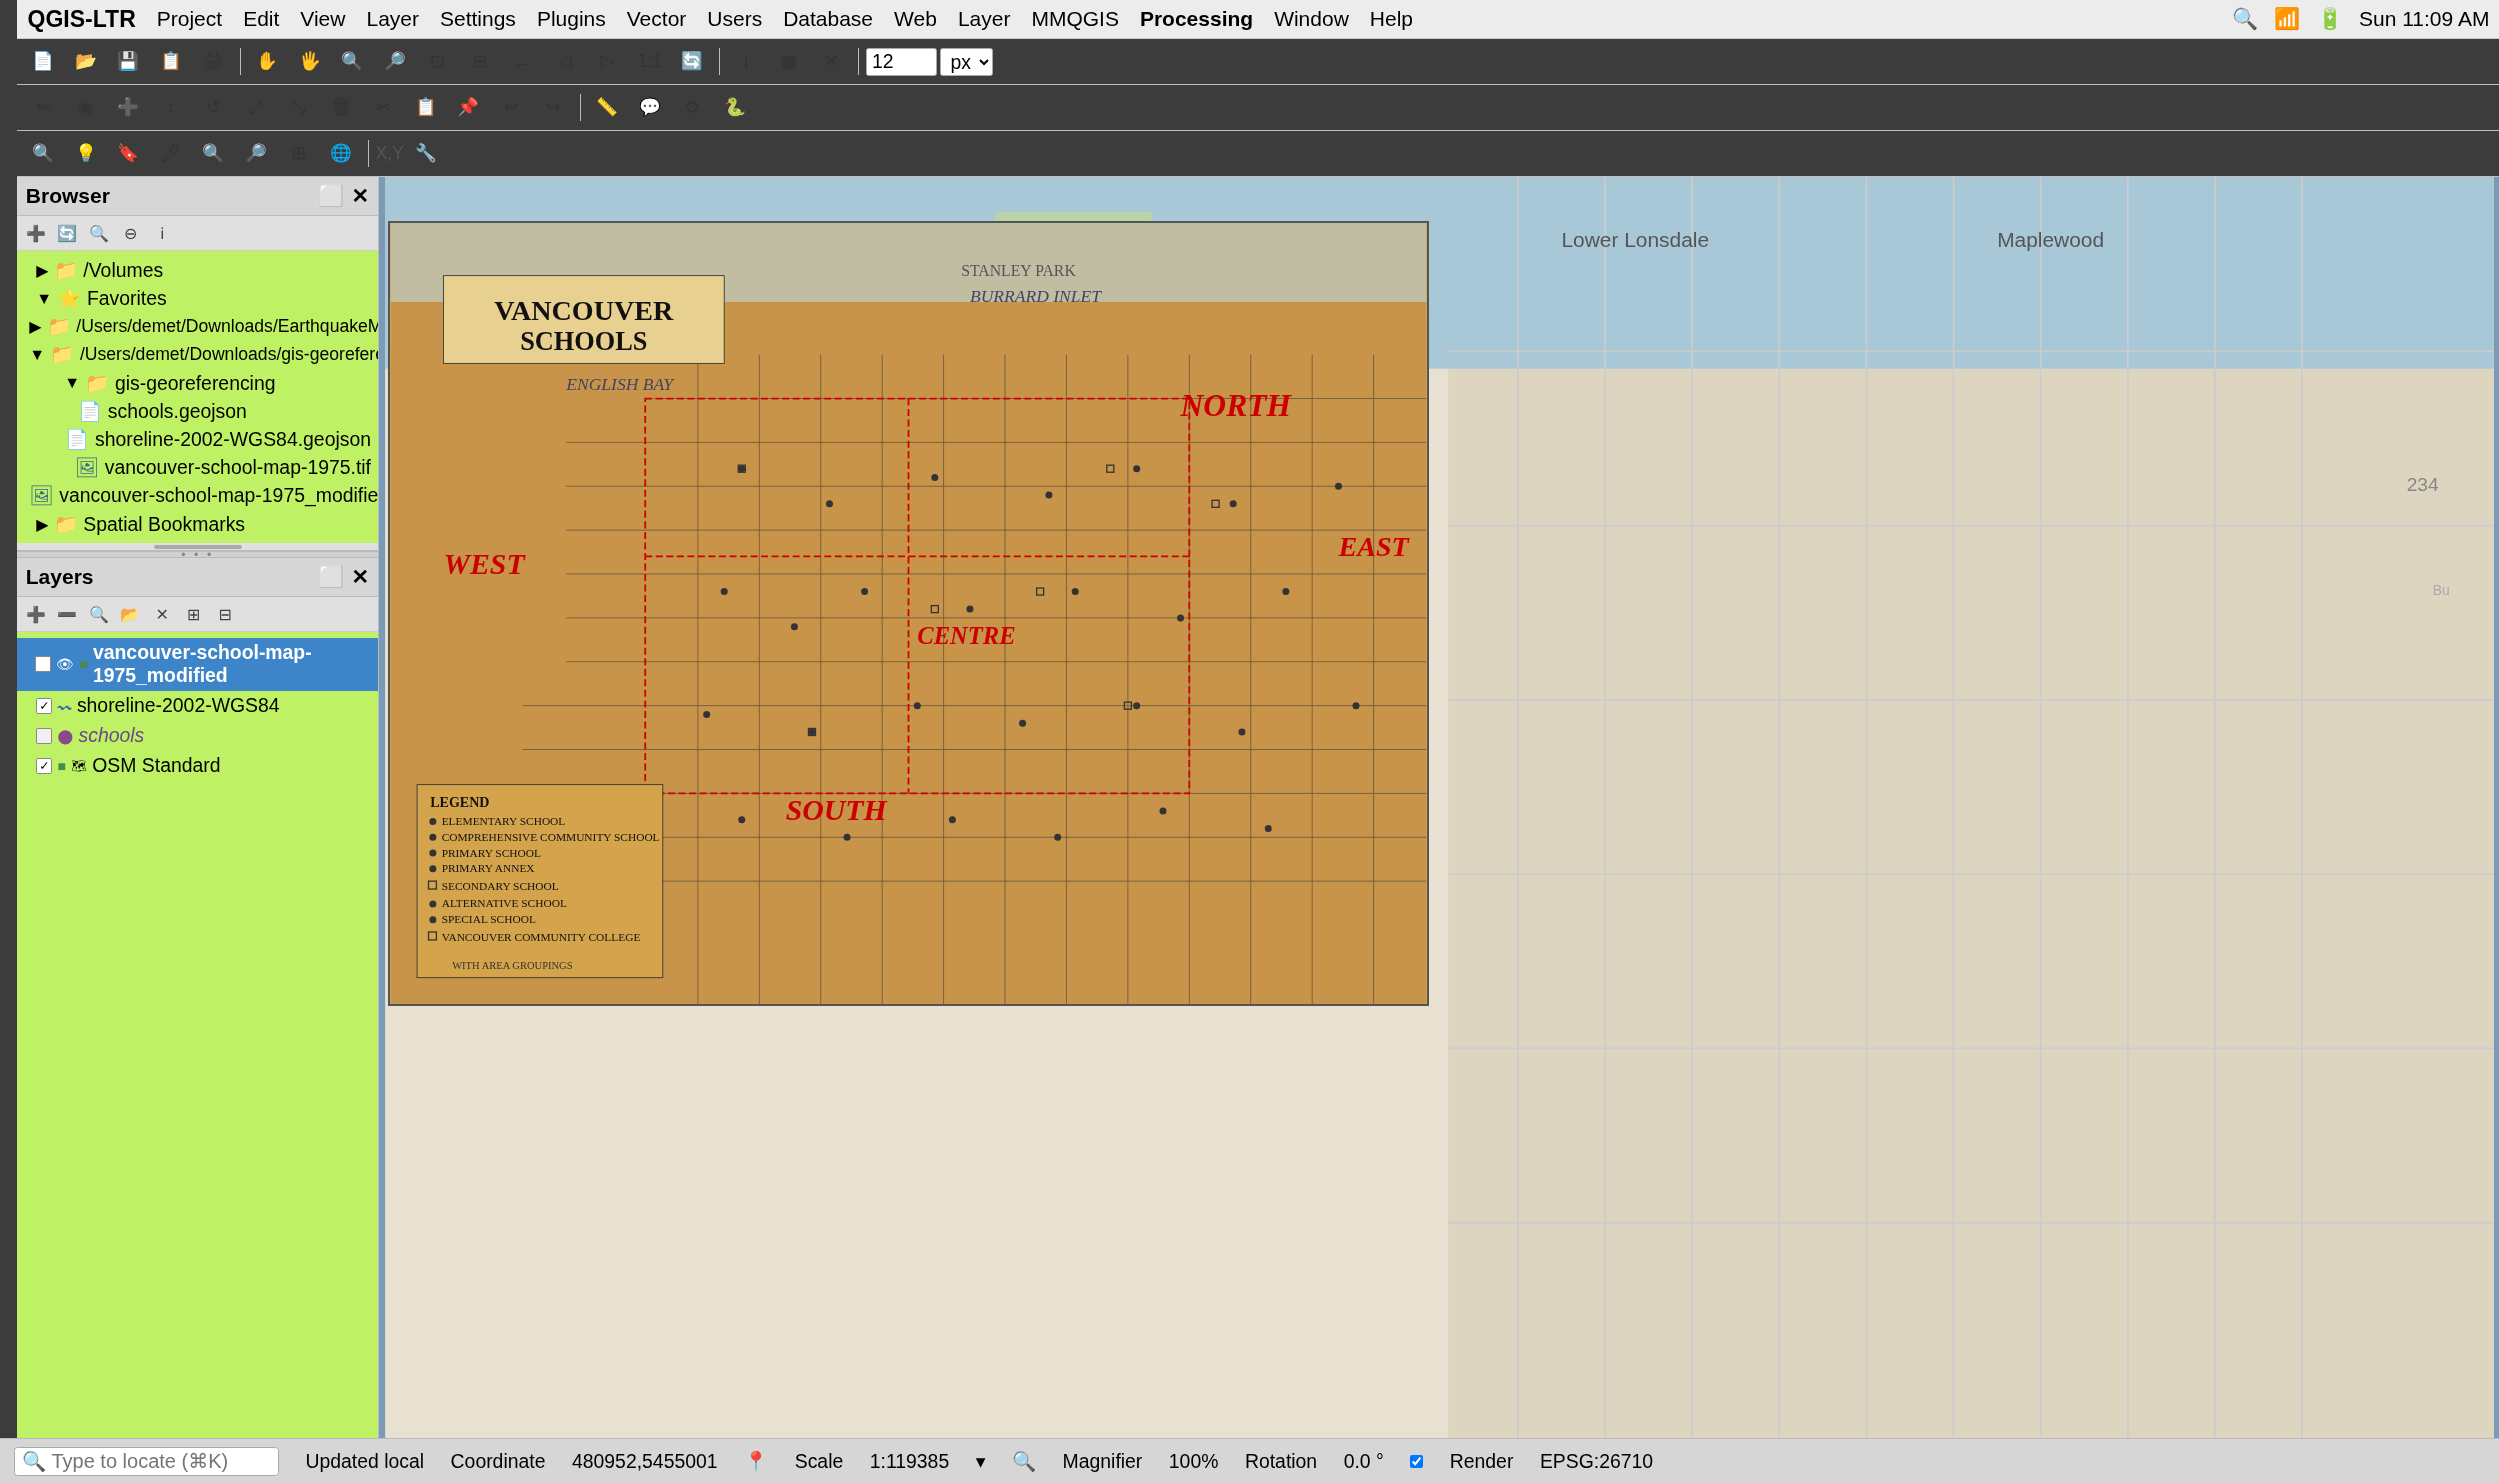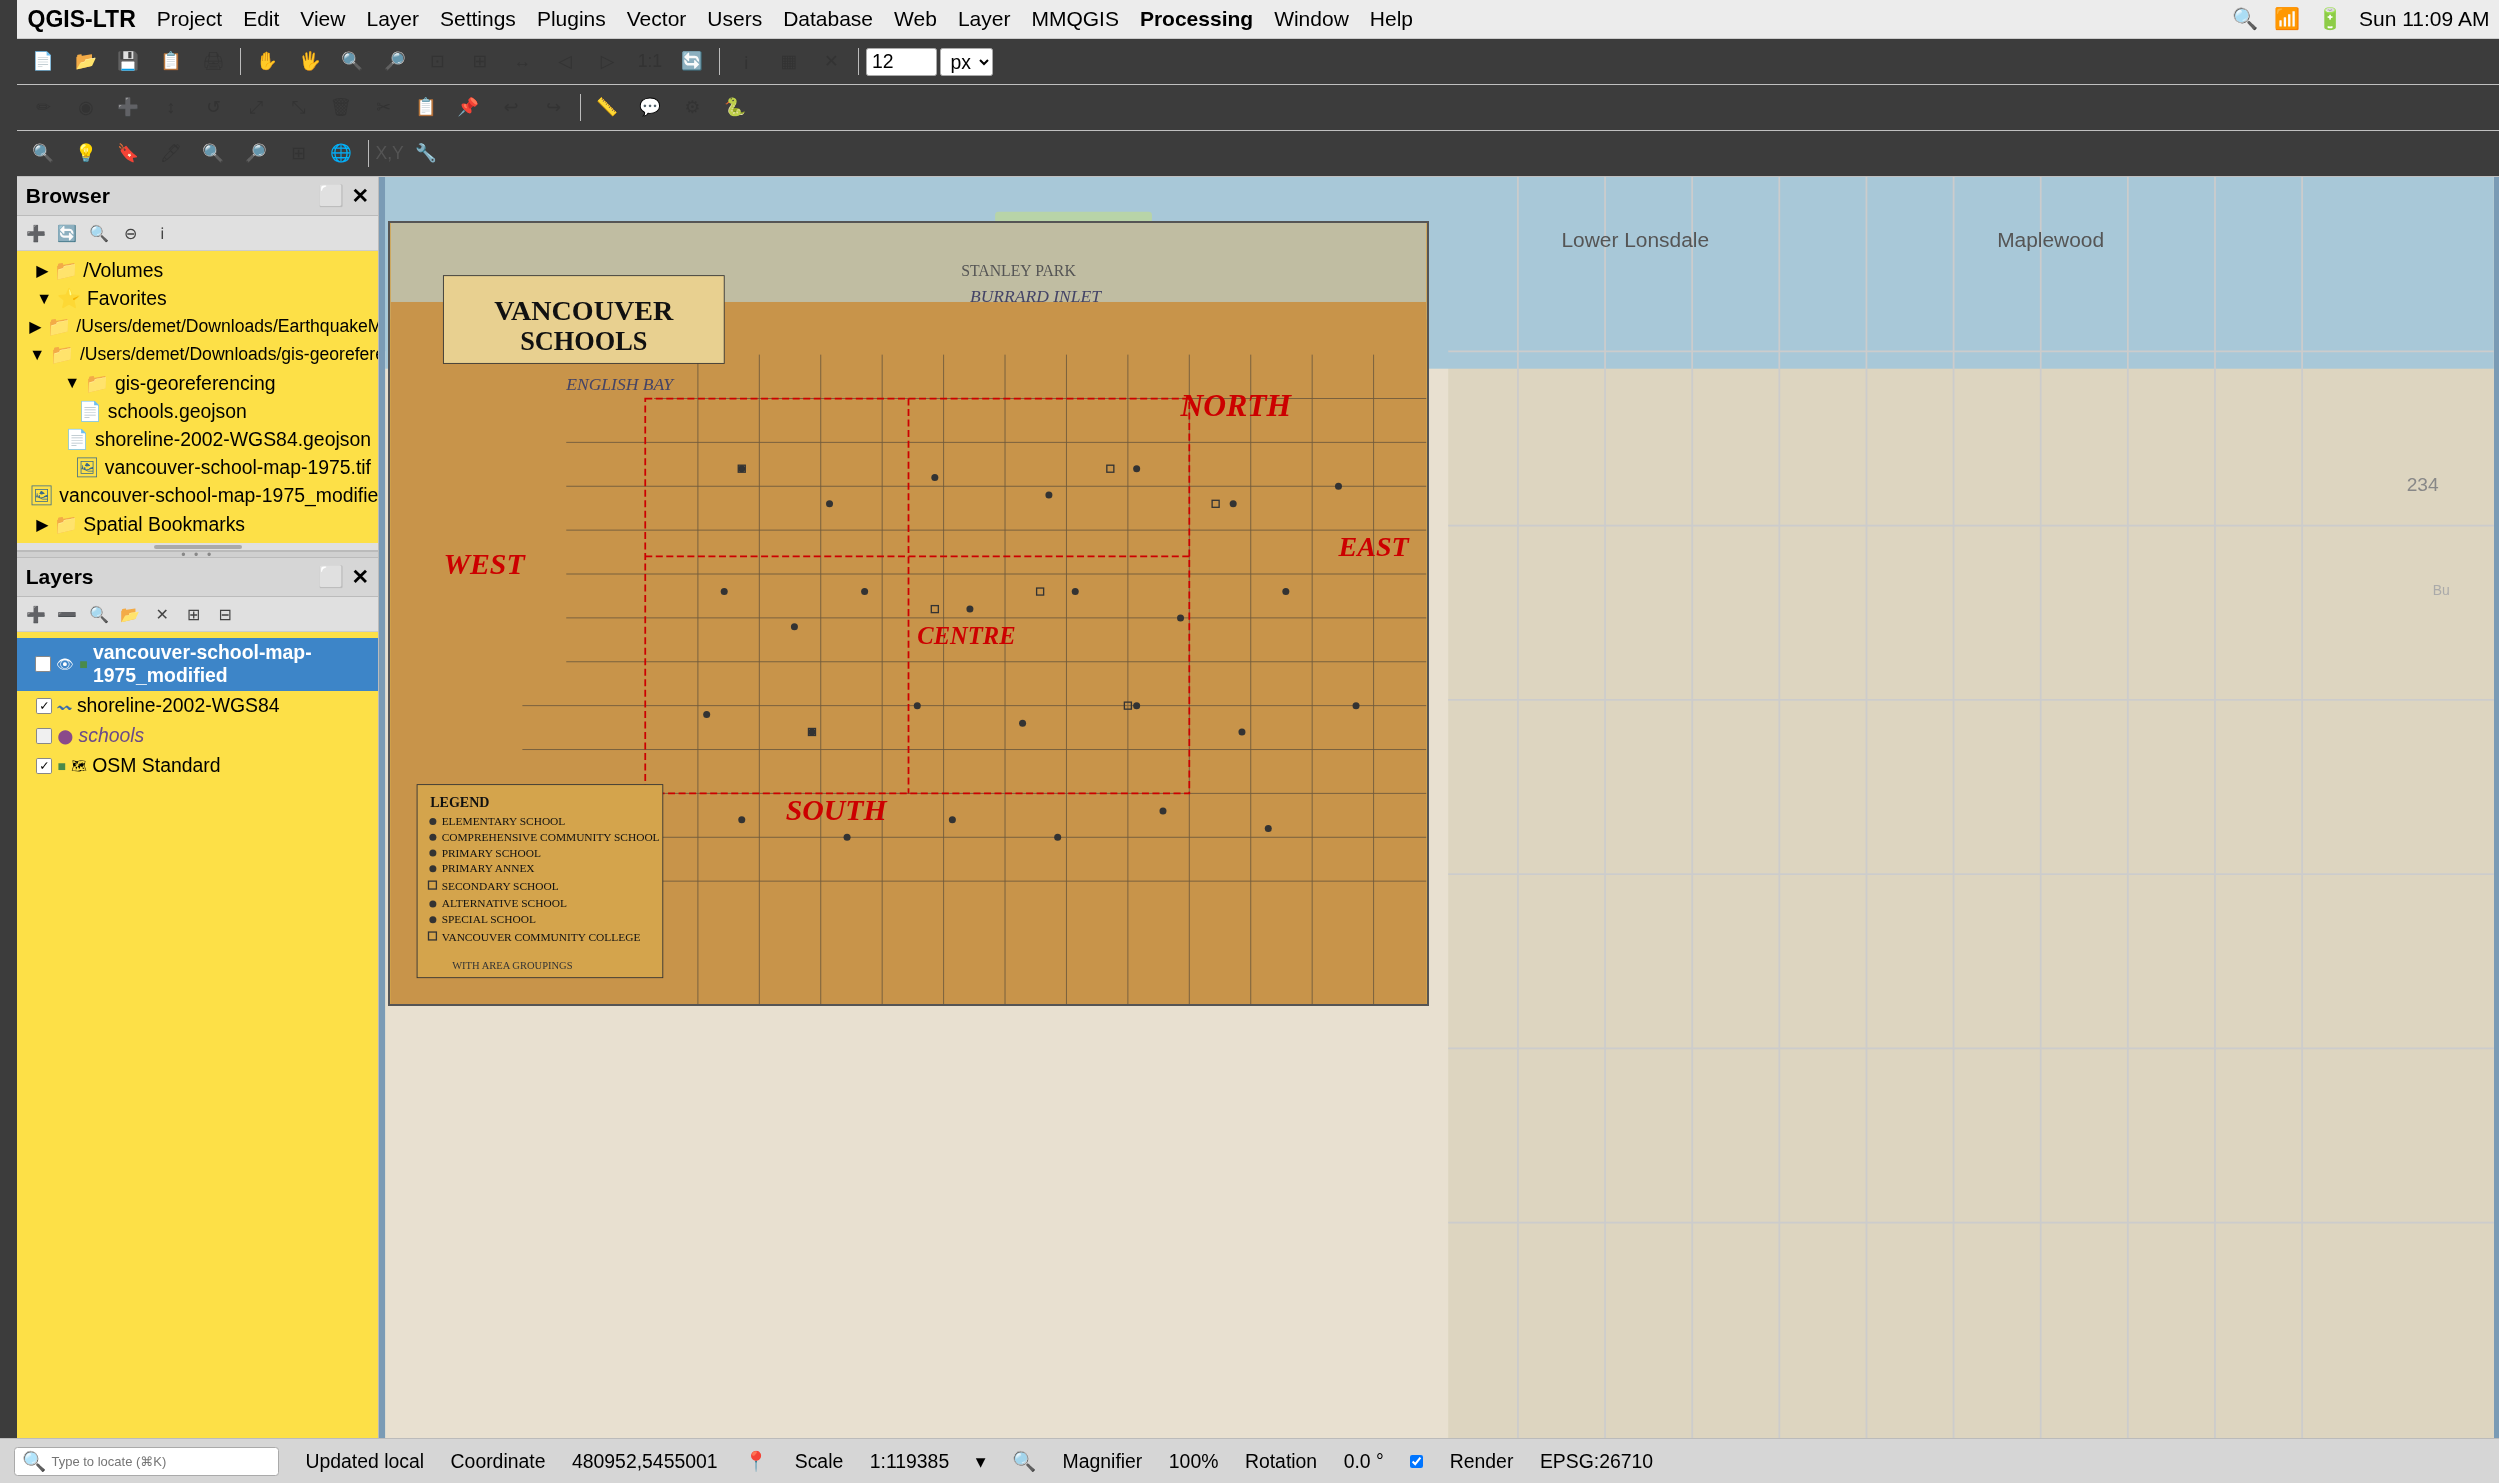--- a/index.html
+++ b/index.html
@@ -105,21 +105,21 @@
       border: 0.9px solid #aaa;
       border-radius: 2.6px;
       padding: 0 5.3px;
       font-size: 19.4px;
       background: white;
     }
 
     
     .left-panel {
       width: 362px;
-      background: #fde047;
+      background: #bef264;
       display: flex;
       flex-direction: column;
       border-right: 0.9px solid #bbb;
       flex-shrink: 0;
     }
 
     
     .browser-section {
       flex: 0 0 auto;
       border-bottom: 1.8px solid #bbb;
@@ -722,21 +722,21 @@
         </svg>
       </div>
 
     </div>
   </div>
 
   <div class="status-bar">
 
     <div class="status-search">
       <span>🔍</span>
-      <input type="text" style="border: none; outline: none; font-size: 13px; width: 194px;" placeholder="Type to locate (⌘K)">
+      <input type="text" style="border: none; outline: none; font-size: 20px; width: 194px;" placeholder="Type to locate (⌘K)">
     </div>
 
     <span>Updated local</span>
 
     <span>Coordinate</span>
     <span>480952,5455001</span>
     <span>📍</span>
 
     <span>Scale</span>
     <span>1:119385</span>

